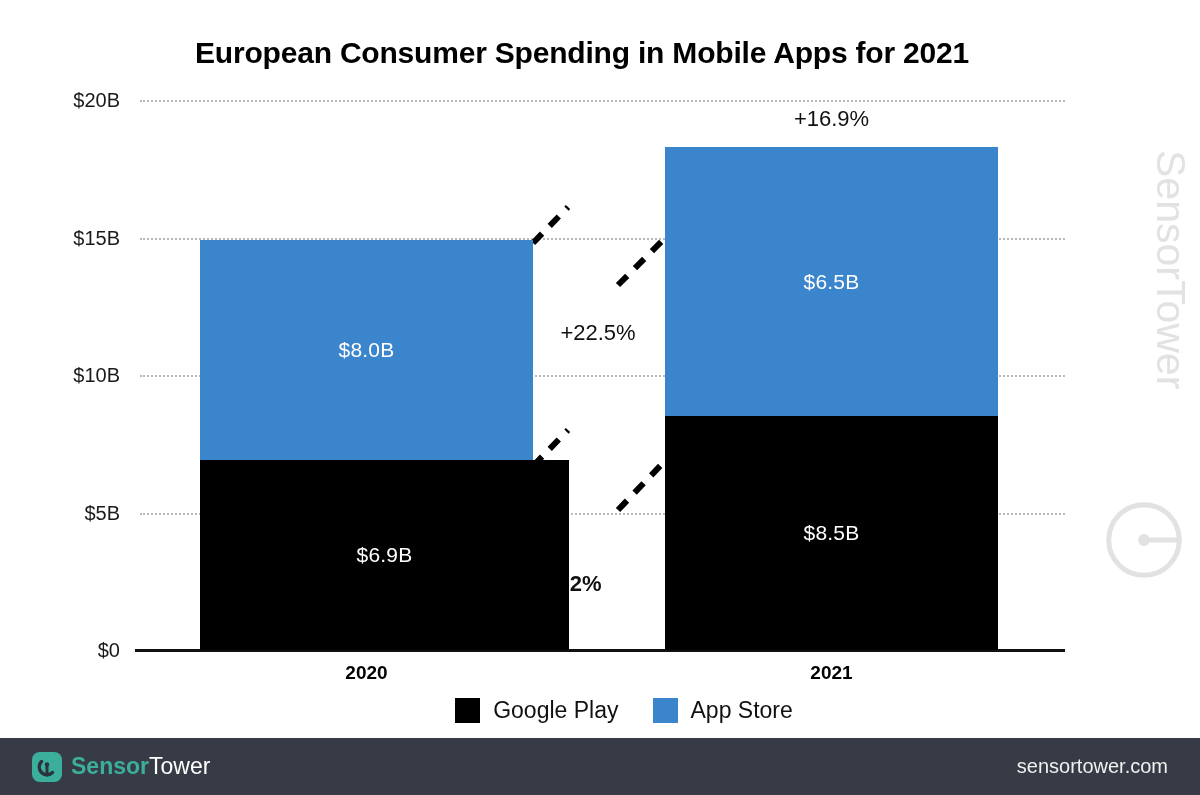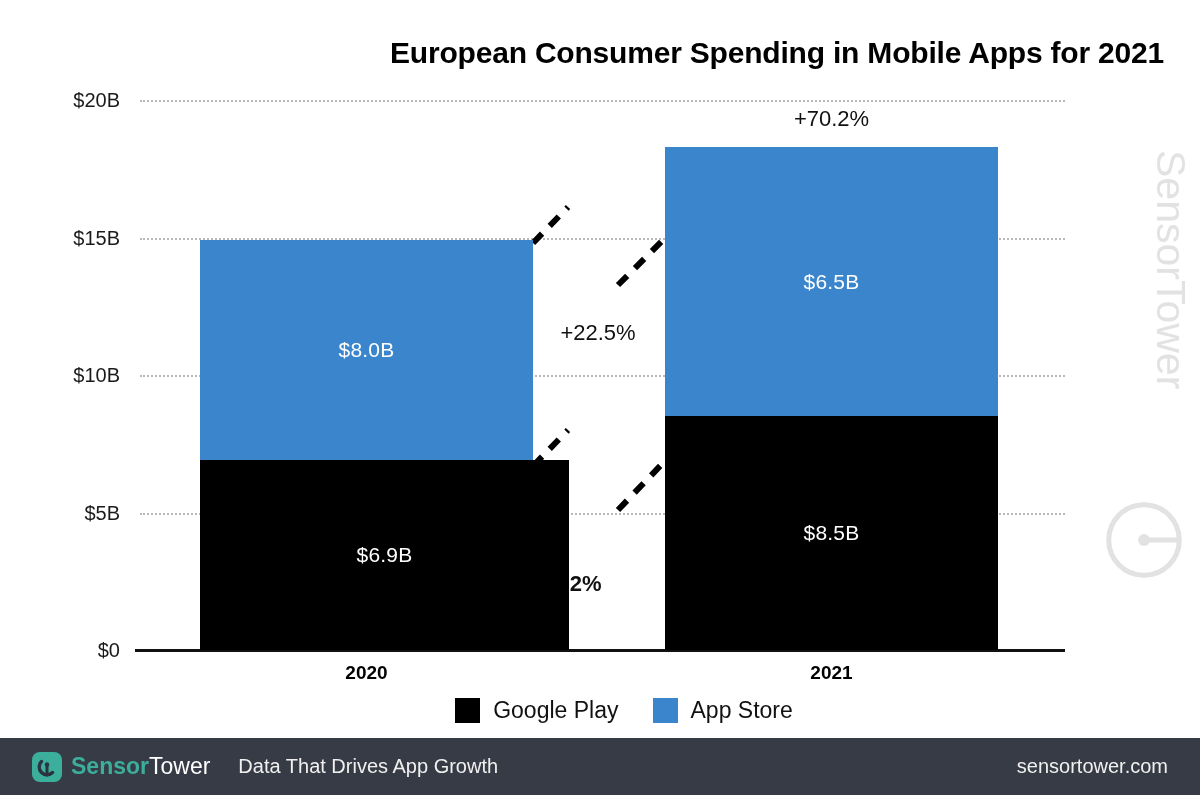--- a/index.html
+++ b/index.html
@@ -15,21 +15,21 @@
     font-family: "Liberation Sans", sans-serif;
     color: #000000;
   }
 
   
   #chart-title {
     position: absolute;
     left: 0;
     top: 36px;
     width: 1164px;
-    text-align: right;
+    text-align: center;
     font-size: 30px;
     font-weight: bold;
     letter-spacing: -0.2px;
     color: #000;
   }
 
   
   #plot-area {
     position: absolute;
     left: 135px;
@@ -252,31 +252,30 @@
 <div id="footer">
   <svg id="footer-logo-mark" viewBox="0 0 100 100" xmlns="http://www.w3.org/2000/svg">
     <rect x="0" y="0" width="100" height="100" rx="26" ry="26" fill="#3BAF9B"></rect>
     <path d="M50 24 a26 26 0 1 0 0 52" fill="none" stroke="#2B3340" stroke-width="11" stroke-linecap="round" transform="rotate(-45 50 50)"></path>
     <rect x="45" y="42" width="10" height="40" rx="5" fill="#2B3340"></rect>
     <circle cx="50" cy="42" r="7.5" fill="#2B3340"></circle>
   </svg>
   <div id="footer-brand">
     <span class="brand-sensor">Sensor</span><span class="brand-tower">Tower</span>
   </div>
-  <div id="footer-tagline">Data That Drives App Growth</div>
   <div id="footer-url">sensortower.com</div>
 </div>
 
 <div class="bar-segment seg-google" style="left: 200px; top: 460.25px; width: 369px; height: 189.75px; background: rgb(0, 0, 0); align-items: center;">
     <span class="seg-label">$6.9B</span>
   </div>
 <div class="bar-segment seg-appstore" style="left: 200px; top: 240.25px; width: 333px; height: 220px; background: rgb(59, 133, 204);">
     <span class="seg-label">$8.0B</span>
   </div>
 <div class="x-tick-label" style="left: 366.5px;">2020</div>
 <div class="bar-segment seg-google" style="left: 665px; top: 416.25px; width: 333px; height: 233.75px; background: rgb(0, 0, 0); align-items: center;">
     <span class="seg-label">$8.5B</span>
   </div>
 <div class="bar-segment seg-appstore" style="left: 665px; top: 146.75px; width: 333px; height: 269.5px; background: rgb(59, 133, 204);">
     <span class="seg-label">$6.5B</span>
   </div>
-<div class="growth-total" style="left: 831.5px; top: 105.75px;">+70.2%</div>
+<div class="growth-total" style="left: 831.5px; top: 105.75px;">+16.9%</div>
 <div class="x-tick-label" style="left: 831.5px;">2021</div>
 
 </body></html>

